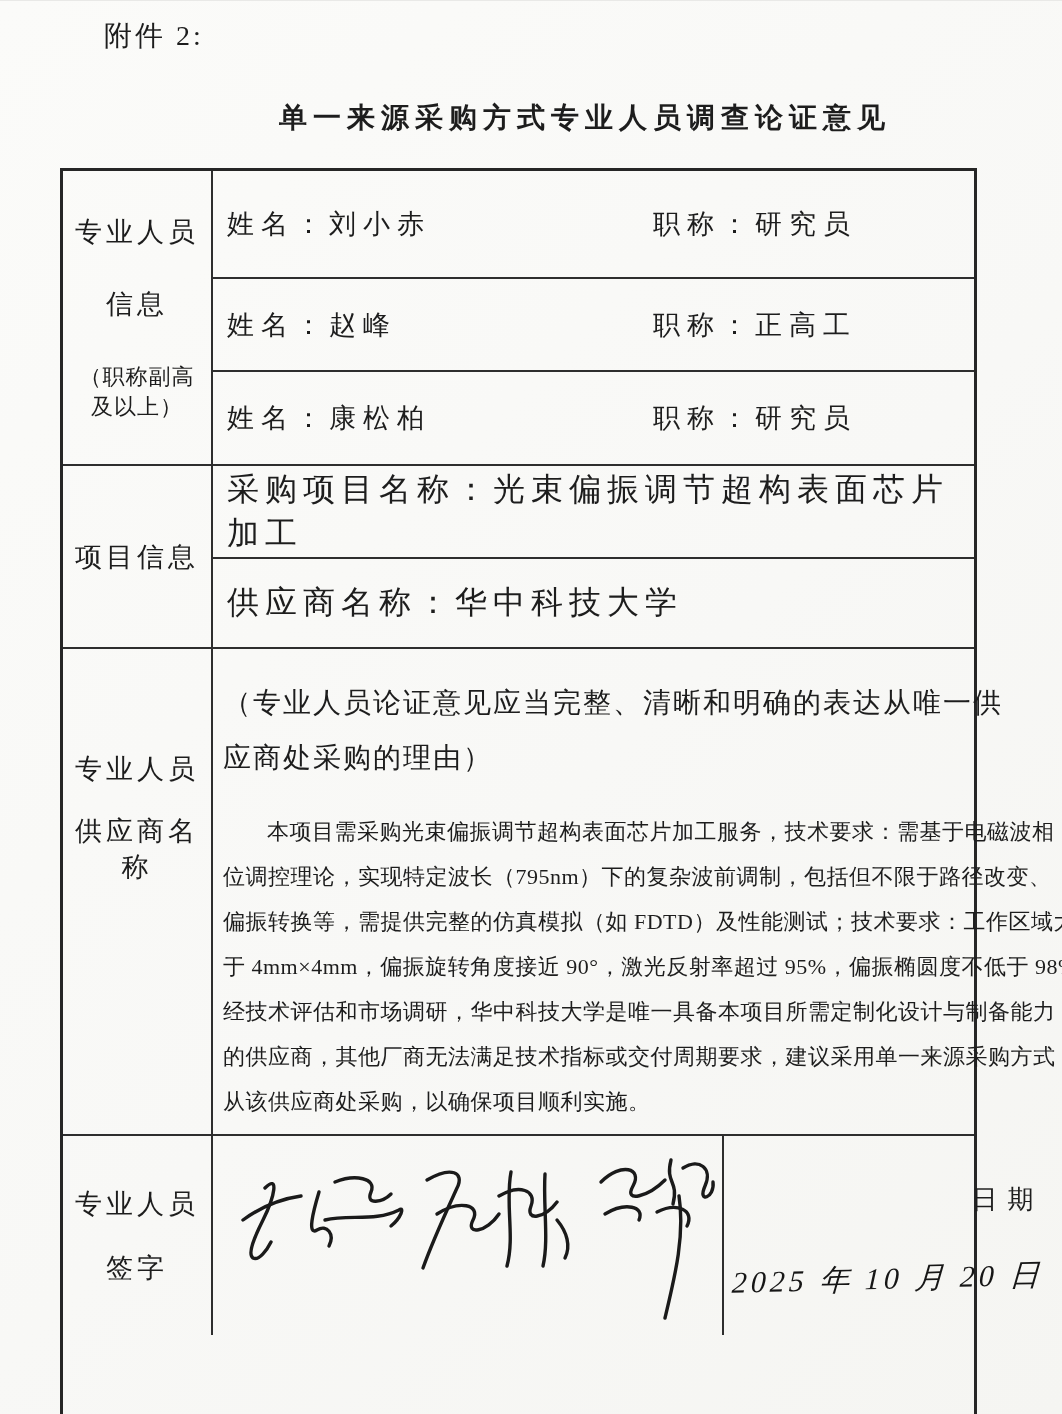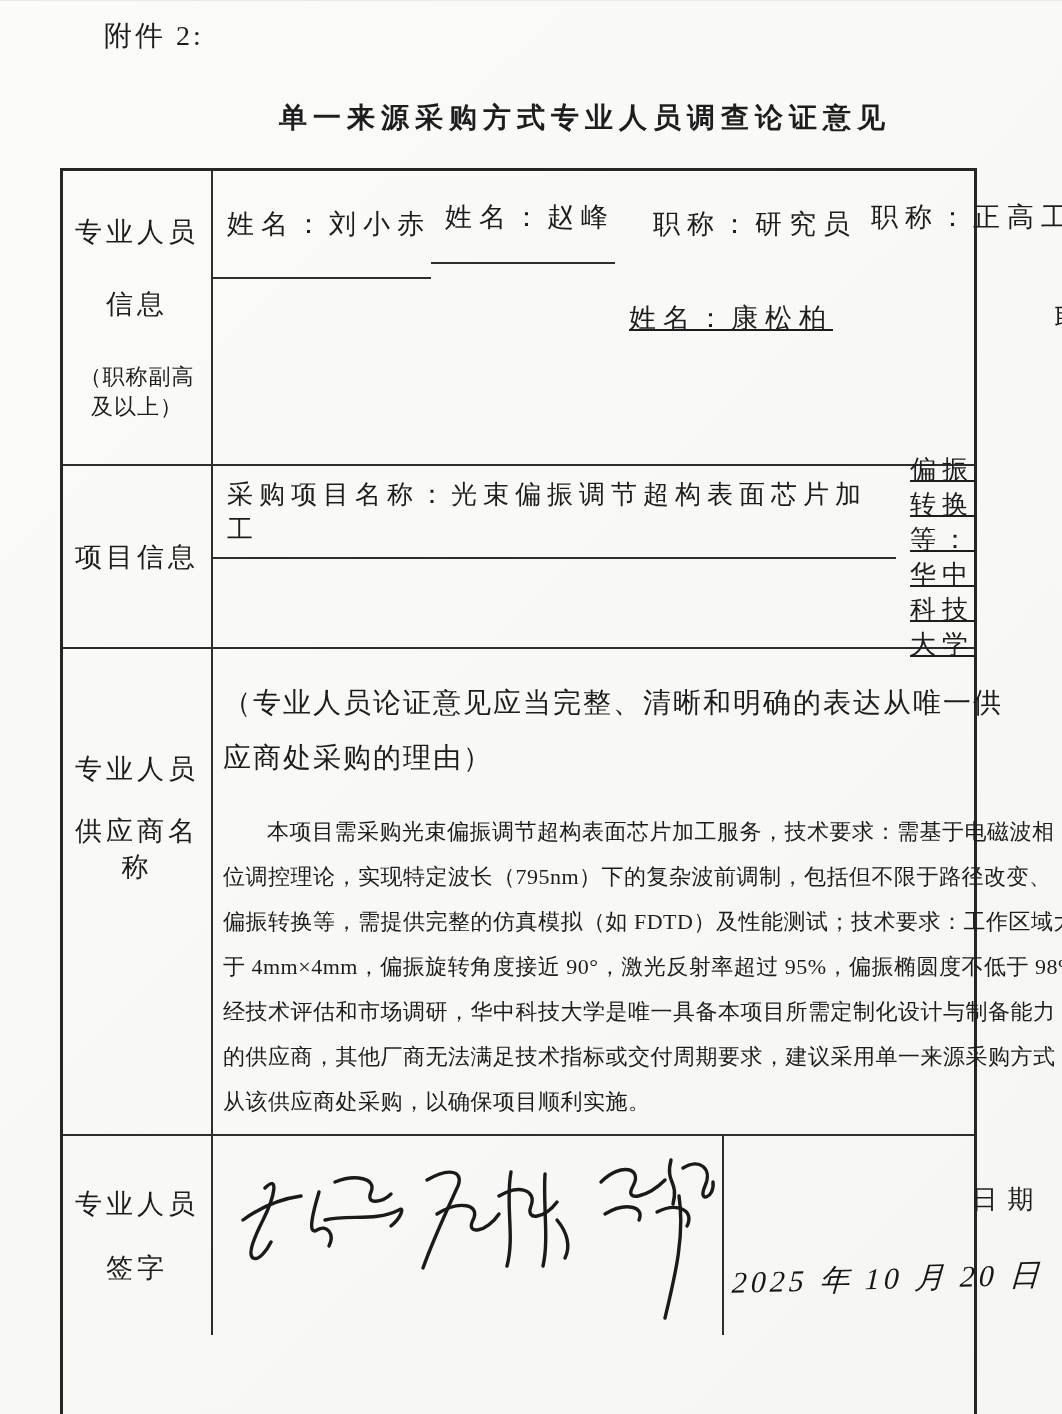--- a/index.html
+++ b/index.html
@@ -30,30 +30,30 @@
   .row { display:flex; border-bottom:2px solid #2e2e2e; }
   .row:last-child { border-bottom:none; }
   .labelcell {
     width:150px; flex:0 0 150px;
     border-right:2px solid #2e2e2e;
     display:flex; flex-direction:column; align-items:center; justify-content:center;
     text-align:center;
   }
   .labelcell .big { font-size:27px; letter-spacing:4px; }
   .labelcell .small { font-size:22px; letter-spacing:1px; }
-  .content { flex:1 1 auto; display:flex; flex-direction:row; position:relative; }
+  .content { flex:1 1 auto; display:flex; flex-direction:column; position:relative; }
   .subrow {
     position:relative; display:flex; align-items:center;
     border-bottom:2px solid #2e2e2e;
     padding-left:14px;
     font-size:27px; letter-spacing:7px;
   }
-  .subrow:last-child { border-bottom:none;text-decoration:underline; }
+  .subrow:last-child { border-bottom:none; }
   .title-part { position:absolute; left:440px; top:50%; transform:translateY(-50%); white-space:nowrap; }
-  .proj-row { font-size:26px; letter-spacing:6px; }
+  .proj-row { font-size:32px; letter-spacing:6px; }
 
   
   .r1 { height:295px; }
   .r1 .sub-a { height:108px; } .r1 .sub-b { height:93px; } .r1 .sub-c { flex:1; }
   .r2 { height:183px; }
   .r2 .sub-a { height:93px; } .r2 .sub-b { flex:1; }
   .r3 { height:487px; }
   .r4 { height:199px; }
 
   .r1 .labelcell .gap1 { margin-top:36px; }
@@ -126,21 +126,21 @@
 
     <div class="row r2">
       <div class="labelcell">
         <div class="big">项目信息</div>
       </div>
       <div class="content">
         <div class="subrow sub-a proj-row">
           <span><span>采购项目名称：</span><span>光束偏振调节超构表面芯片加工</span></span>
         </div>
         <div class="subrow sub-b proj-row">
-          <span><span>偏振转换等：</span><span>华中科技大学</span></span>
+          <span><span>供应商名称：</span><span>华中科技大学</span></span>
         </div>
       </div>
     </div>
 
     <div class="row r3">
       <div class="labelcell">
         <div class="big">专业人员</div>
         <div class="big">供应商名称</div>
       </div>
       <div class="content">

